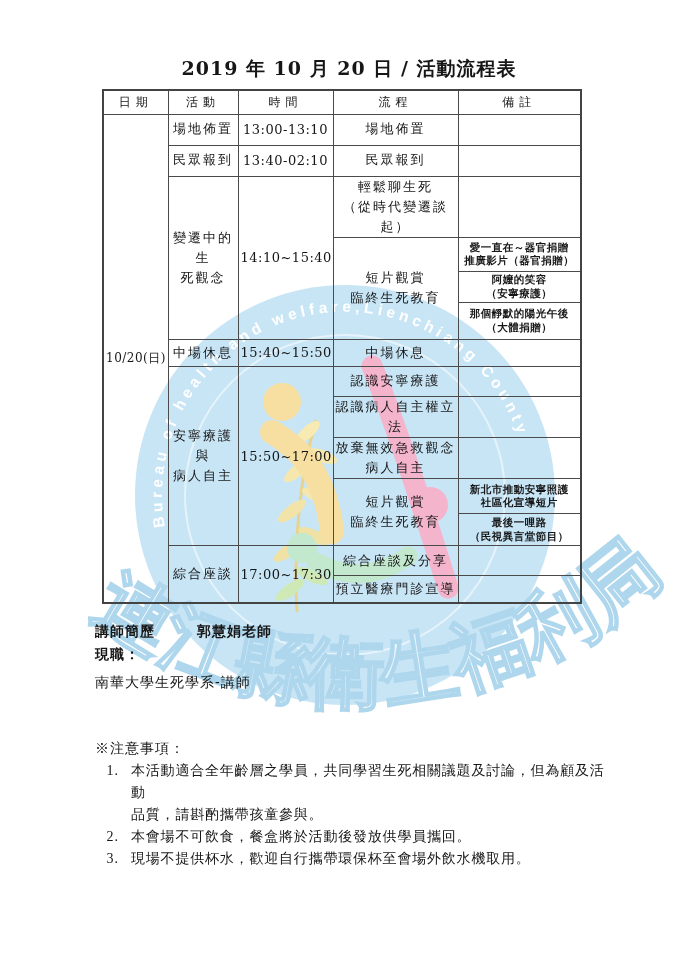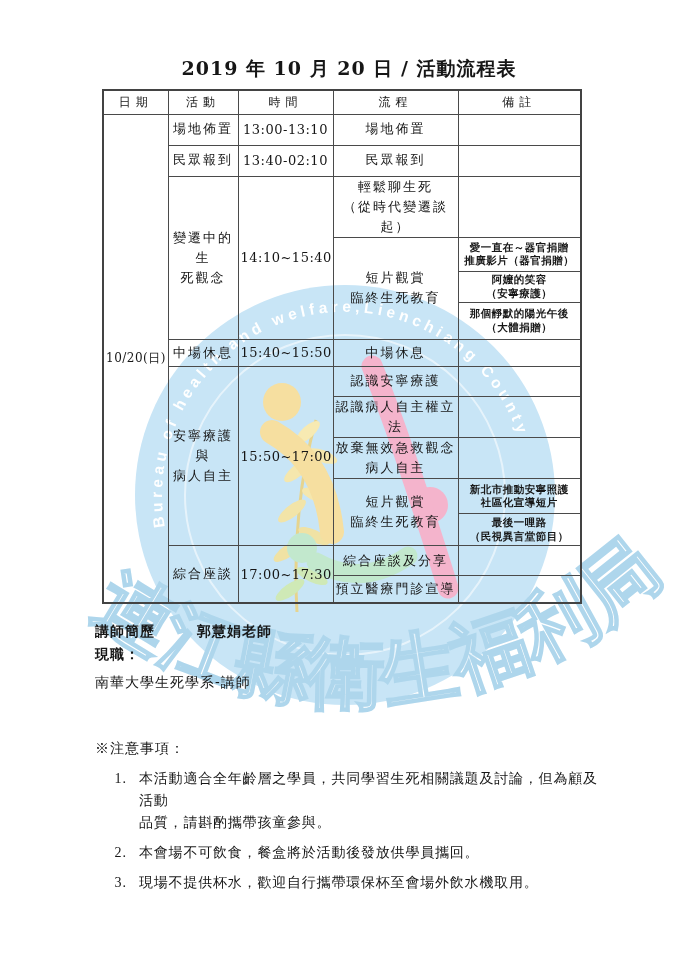--- a/index.html
+++ b/index.html
@@ -34,21 +34,21 @@
 
   .lecturer{position:absolute;left:95px;top:620px;font-size:14px;line-height:23px;}
   .lect-heading{font-weight:bold;letter-spacing:1px;}
   .lect-name{font-weight:bold;letter-spacing:1px;margin-left:42px;}
   .lect-label{font-weight:bold;letter-spacing:1px;text-underline-offset:3px;}
   .lect-pos{margin-top:5px;line-height:23px;letter-spacing:1px;}
 
   .notices{position:absolute;left:95px;top:737px;width:512px;font-size:14px;line-height:22px;}
   .notices-heading{letter-spacing:1px;}
   ol.notice-list{margin:1px 0 0 0;padding-left:28px;}
-  ol.notice-list li{padding-left:8px;white-space:pre-line;letter-spacing:0.8px;margin:8px;}
+  ol.notice-list li{padding-left:8px;white-space:pre-line;letter-spacing:0.8px;margin:0;font-family:Liberation Serif, serif;}
   ol.notice-list li::marker{font-family:"Liberation Serif",serif;}
 </style>
 </head>
 <body>
 
 <div class="page">
 
   <svg class="wm" width="680" height="961" viewBox="0 0 680 961" aria-hidden="true">
     <defs>
       <path id="ringPath" d="M 165 527 A 183 183 0 1 1 377 675" fill="none"></path>

